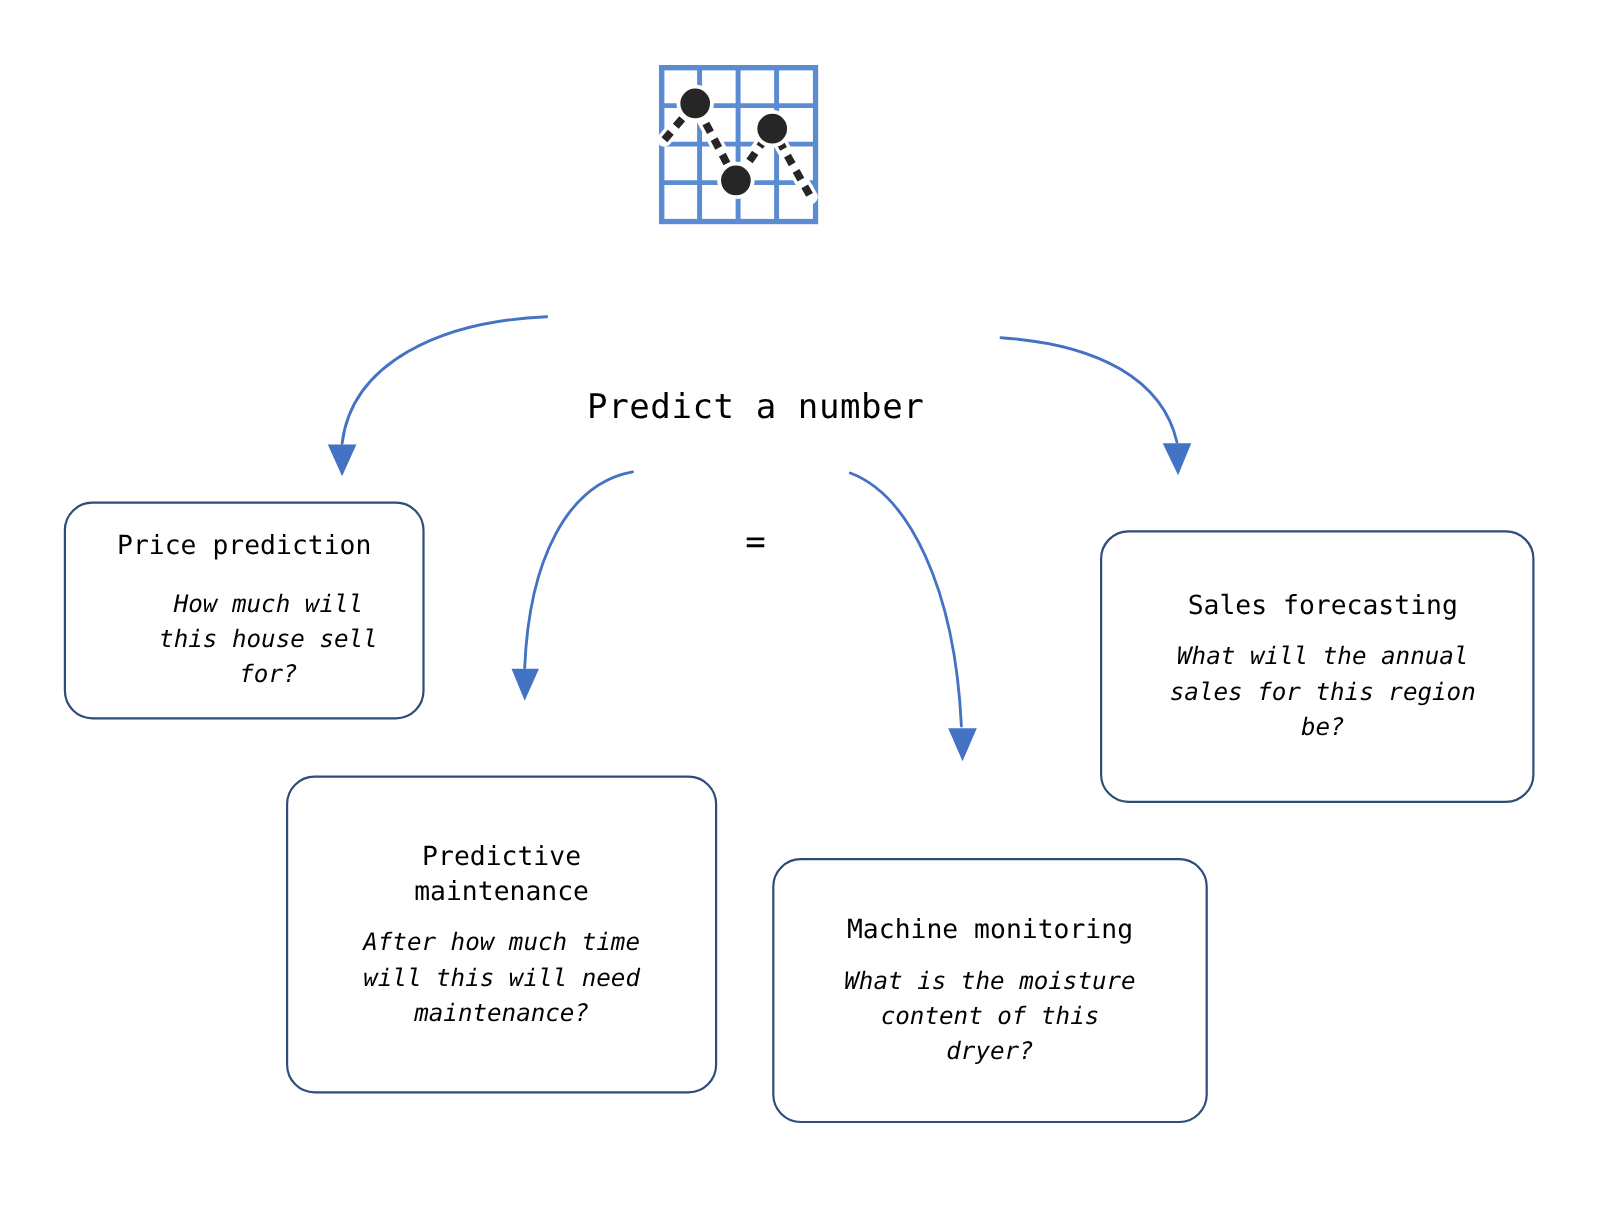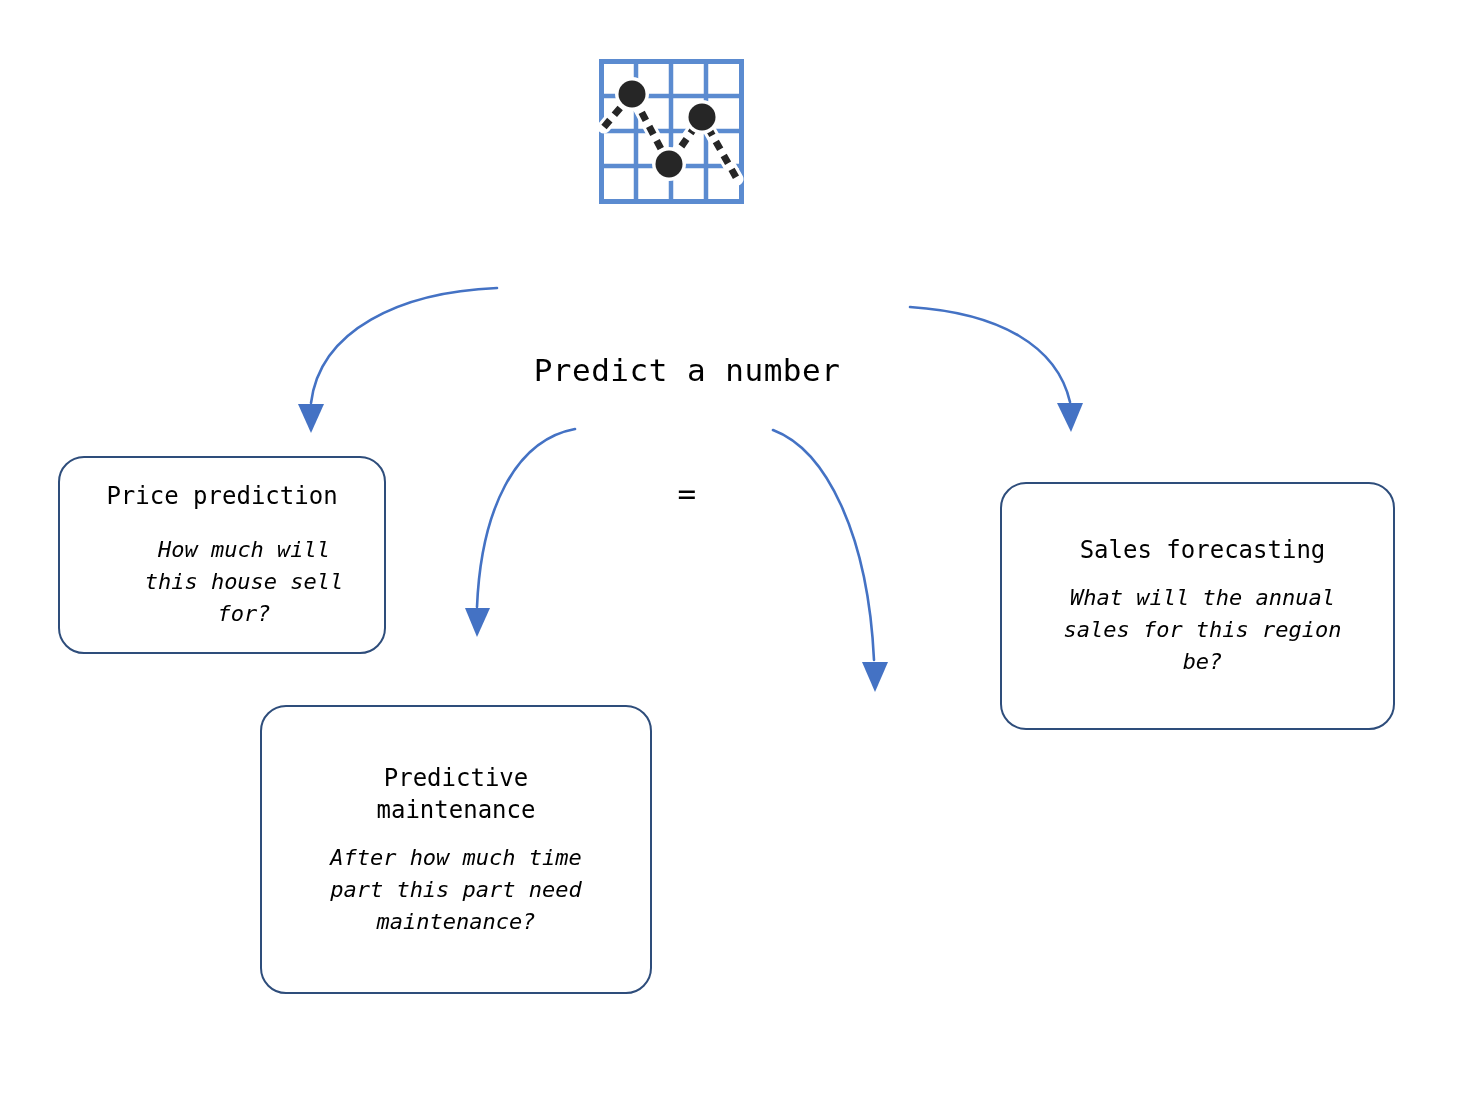--- a/index.html
+++ b/index.html
@@ -150,24 +150,30 @@
     <div class="card-title">Price prediction</div>
     <div class="card-desc">How much will
 this house sell
 for?</div>
   </div>
 
   <div class="card" id="card-maint">
     <div class="card-title">Predictive
 maintenance</div>
     <div class="card-desc">After how much time
-part this part need
+will this will need
 maintenance?</div>
   </div>
 
+  <div class="card" id="card-machine">
+    <div class="card-title">Machine monitoring</div>
+    <div class="card-desc">What is the moisture
+content of this
+dryer?</div>
+  </div>
 
   <div class="card" id="card-sales">
     <div class="card-title">Sales forecasting</div>
     <div class="card-desc">What will the annual
 sales for this region
 be?</div>
   </div>
 
 </div>
 

